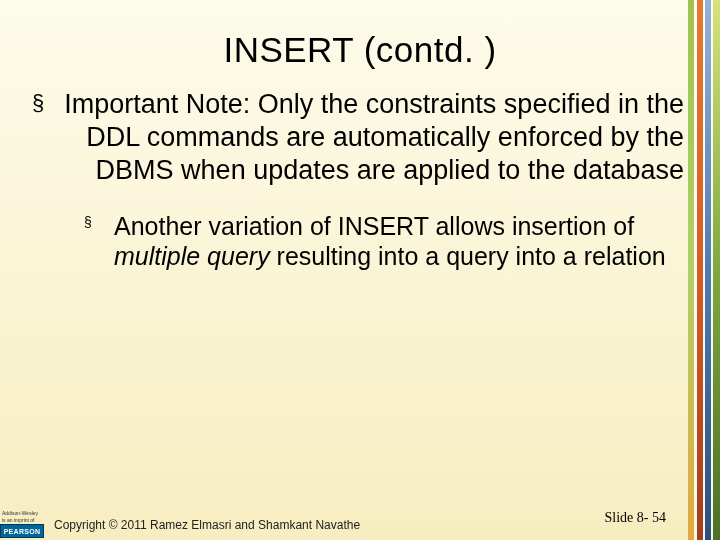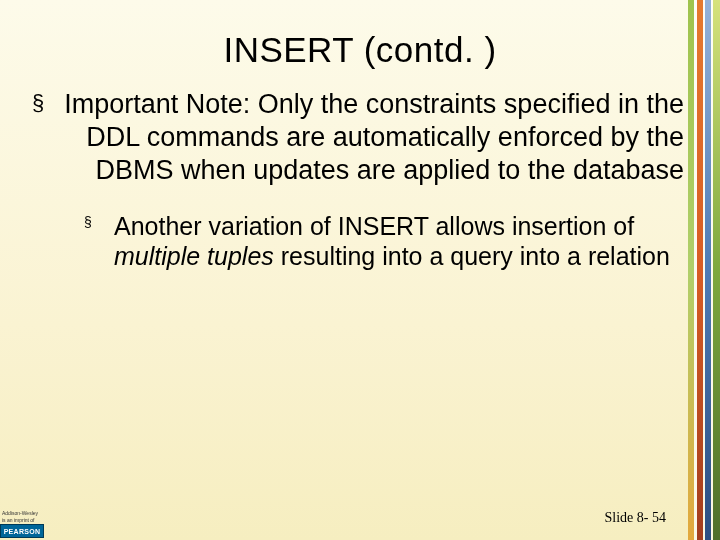--- a/index.html
+++ b/index.html
@@ -132,36 +132,37 @@
 </head>
 <body>
 
 <div class="slide">
 
   <div class="title">INSERT (contd. )</div>
 
   <div class="body-area">
     <div class="lvl1">Important Note: Only the constraints specified in the DDL commands are automatically enforced by the DBMS when updates are applied to the database</div>
     <div class="lvl2">
-      <span>Another variation of INSERT allows insertion of </span><span class="italic">multiple tuples</span><span> resulting into a query into a relation</span>
+      <span>Another variation of INSERT allows insertion of </span><span class="italic">multiple query</span><span> resulting into a query into a relation</span>
     </div>
   </div>
 
   <div class="stripes">
     <div class="s1"></div>
       <div class="s2"></div>
       <div class="s3"></div>
       <div class="s4"></div>
       <div class="s5"></div>
       <div class="s6"></div>
       <div class="s7"></div>
   </div>
 
   <div class="footer">
     <div class="pearson">
       <div class="aw">Addison-Wesley</div>
       <div class="aw">is an imprint of</div>
       <div class="bar">PEARSON</div>
     </div>
+    <div class="copyright">Copyright © 2011 Ramez Elmasri and Shamkant Navathe</div>
     <div class="slidenum">Slide 8- 54</div>
   </div>
 
 </div>
 
 </body></html>

